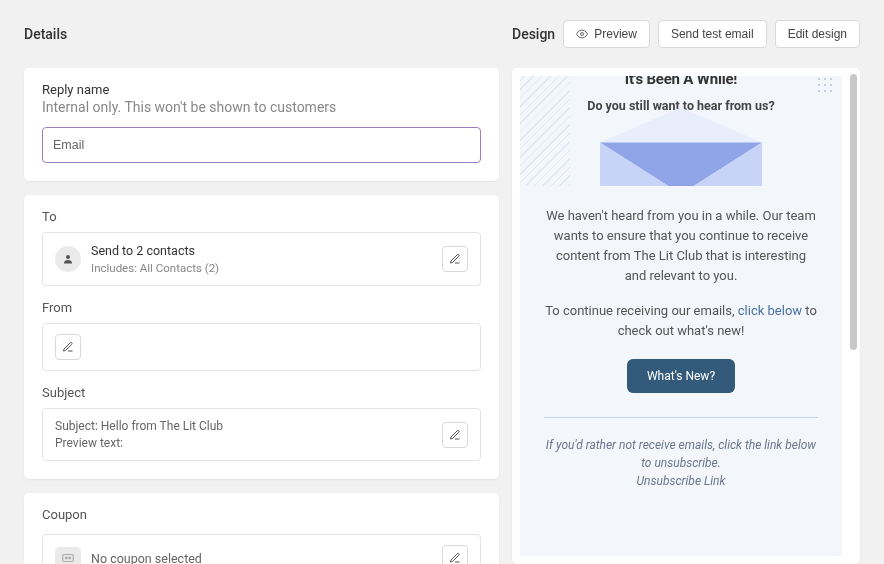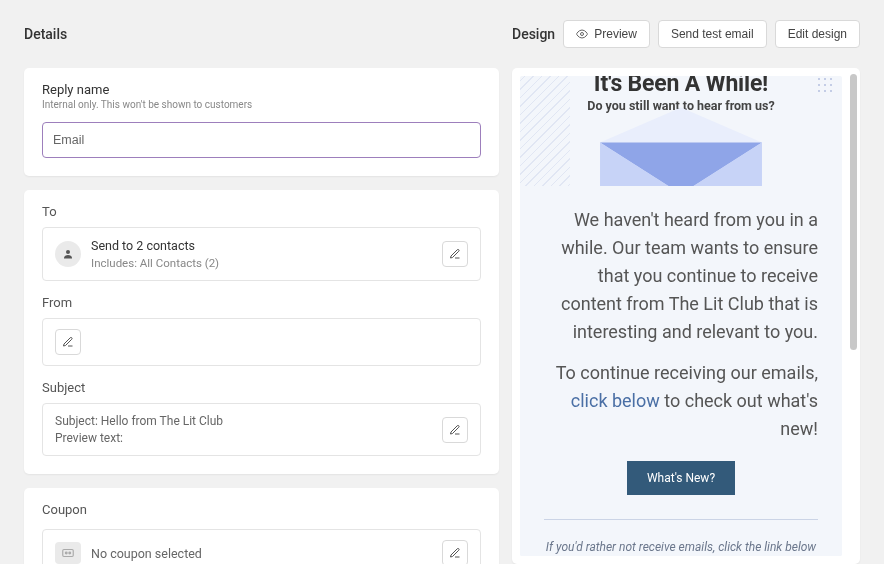--- a/index.html
+++ b/index.html
@@ -66,21 +66,21 @@
       padding: 14px 18px 18px 18px;
       margin-bottom: 14px;
     }
     .card-title {
       font-size: 13px;
       color: #333;
       font-weight: 400;
       margin-bottom: 2px;
     }
     .helper {
-      font-size: 10px;
+      font-size: 14px;
       color: #888;
       margin-bottom: 12px;
     }
     .text-input {
       width: 100%;
       border: 1px solid #9d7fbc;
       border-radius: 4px;
       padding: 10px 10px;
       font-size: 12.5px;
       color: #666;
@@ -204,21 +204,21 @@
       position: relative;
       overflow: hidden;
     }
     .env-title {
       position: absolute;
       top: -6px;
       left: 0;
       right: 0;
       text-align: center;
       font-weight: 700;
-      font-size: 23px;
+      font-size: 15px;
       color: #333;
       letter-spacing: -0.2px;
     }
     .env-sub {
       position: absolute;
       top: 22px;
       left: 0;
       right: 0;
       text-align: center;
       font-size: 12.5px;
@@ -254,33 +254,32 @@
       height: 20px;
       background-image: radial-gradient(#c4cde6 1px, transparent 1px);
       background-size: 6px 6px;
     }
     .preview-body {
       padding: 20px 24px 16px 24px;
       text-align: center;
       background: #f3f6fb;
     }
     .body-p {
-      font-size: 18px;
+      font-size: 13px;
       color: #555;
       line-height: 1.55;
       margin-bottom: 14px;
-      text-align: right;
     }
     .cta {
       display: inline-block;
       background: #335a7a;
       color: #fff;
       font-size: 12px;
       padding: 10px 20px;
-      border-radius: 0;
+      border-radius: 6px;
       margin-top: 4px;
       margin-bottom: 8px;
       cursor: pointer;
     }
     .rule {
       border: none;
       border-top: 1px solid #cbd4e6;
       margin: 16px 0 18px 0;
     }
     .footer-p {

